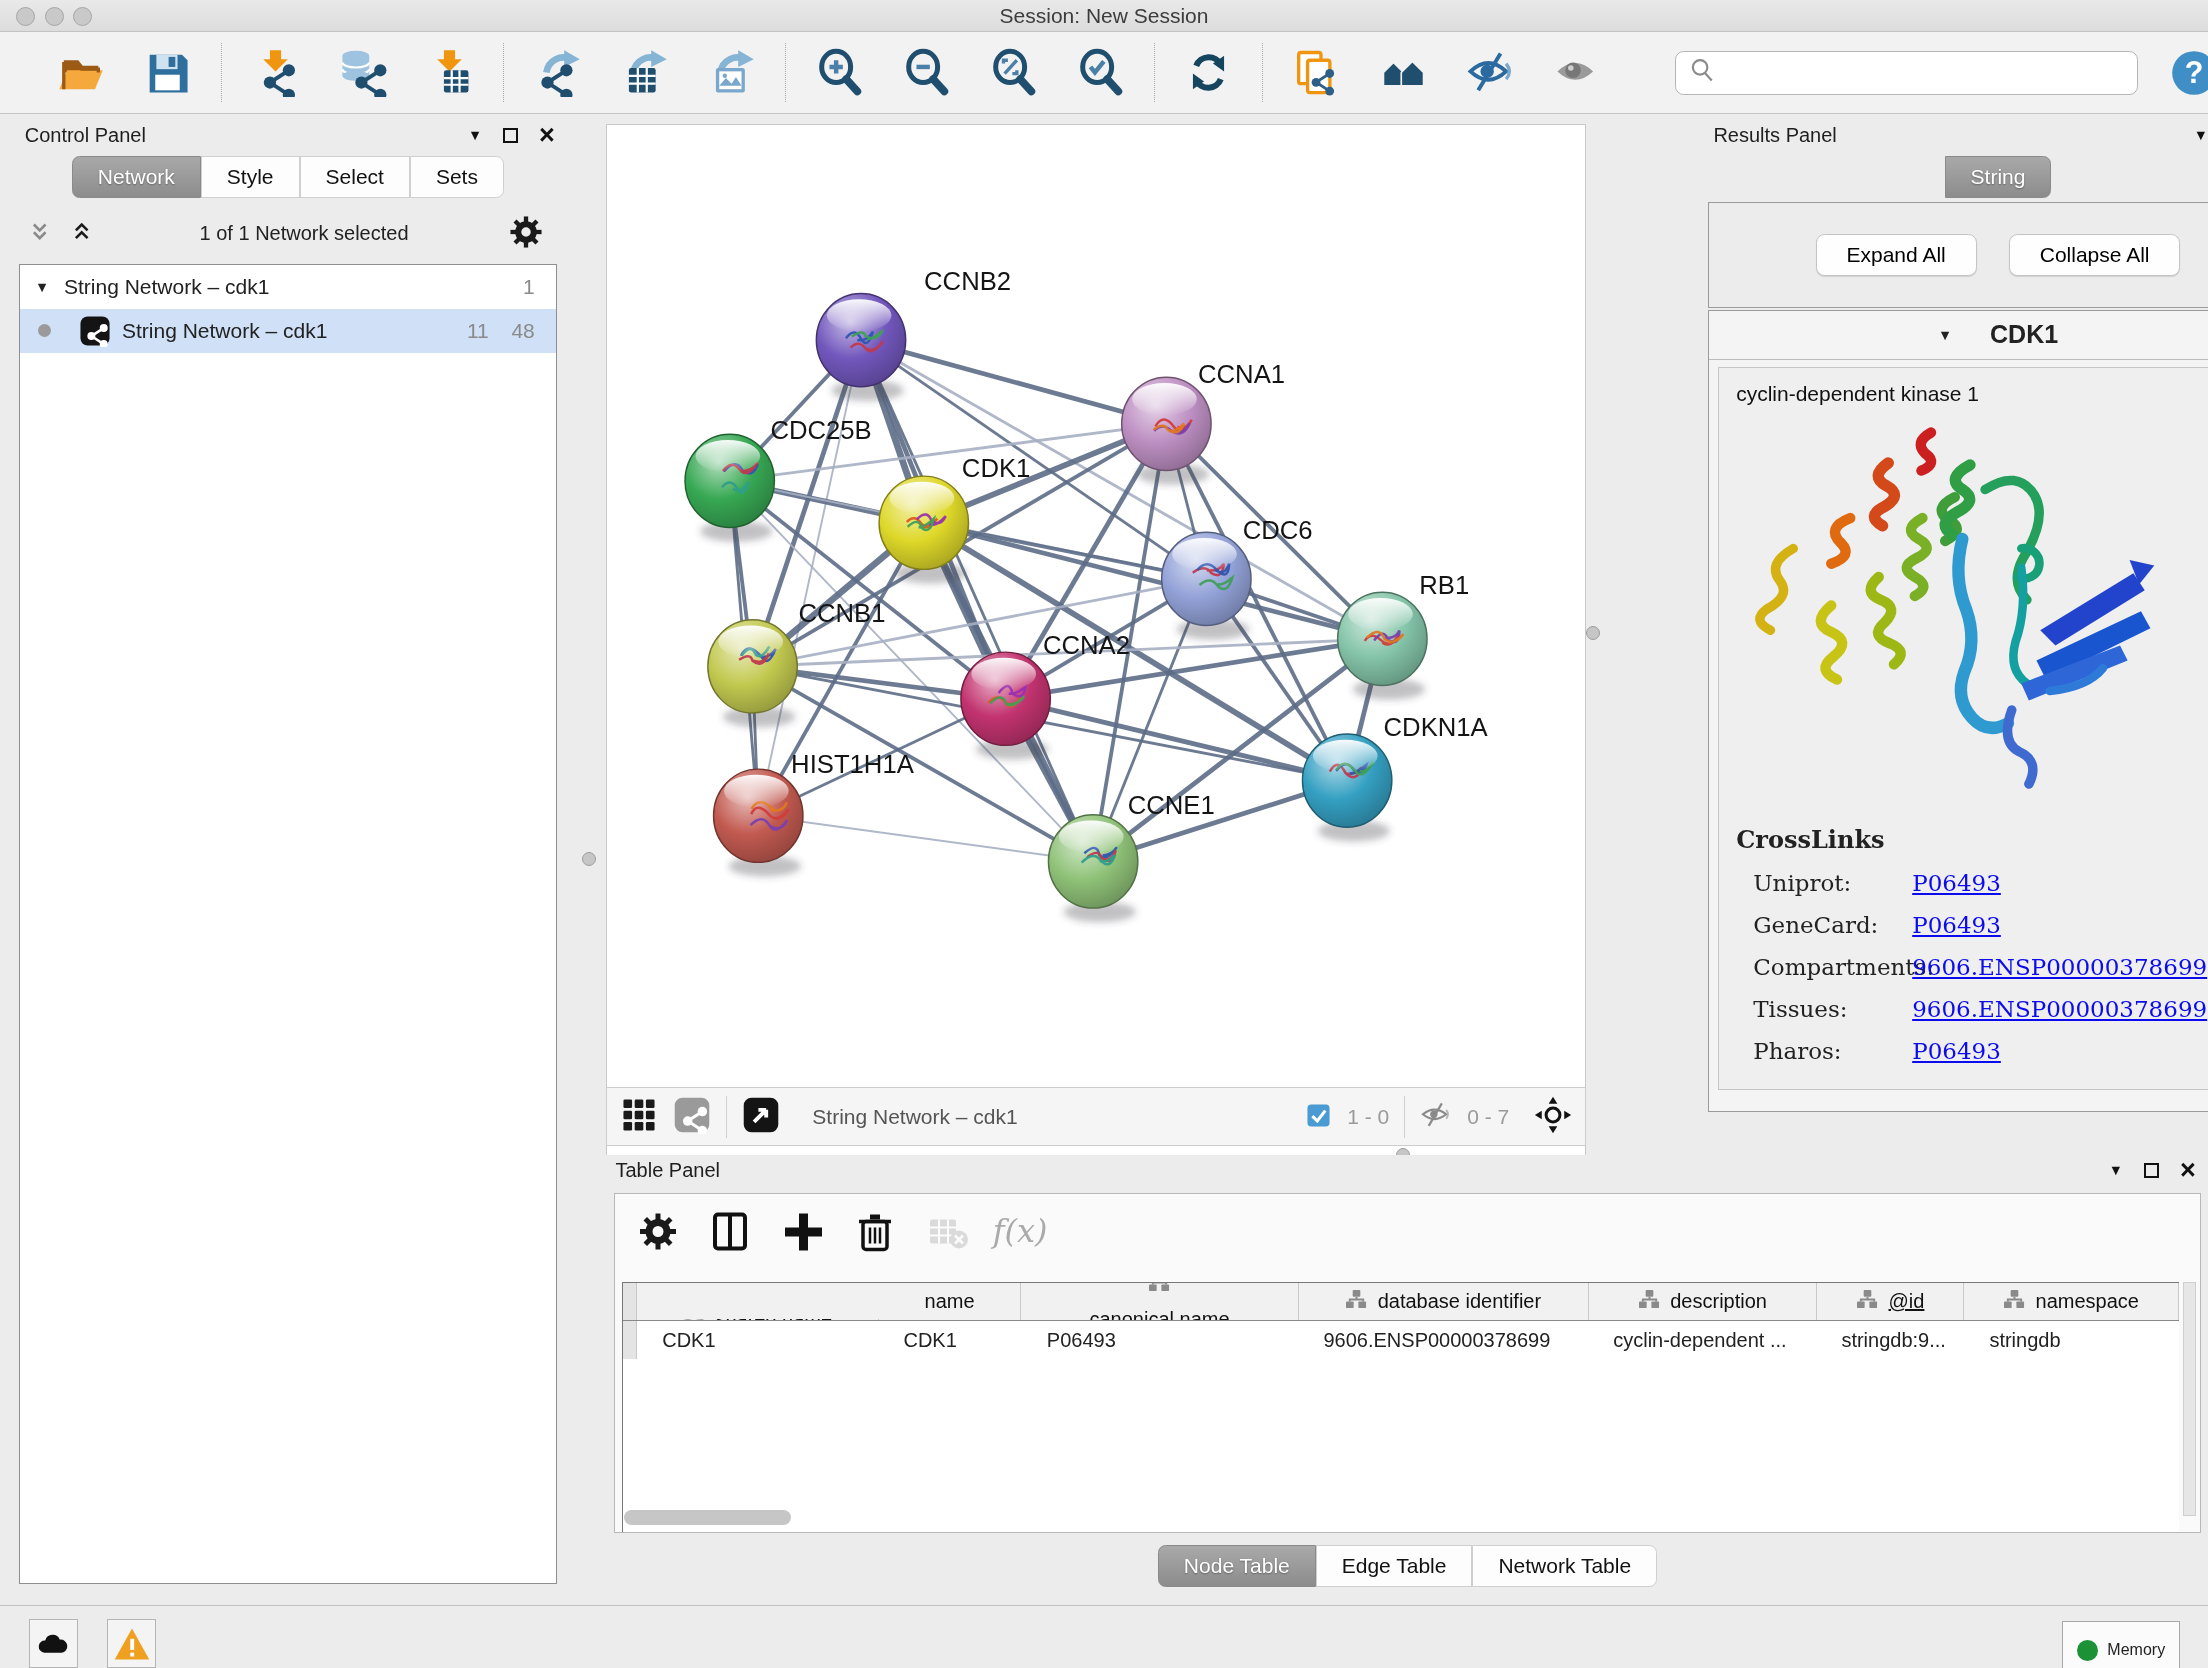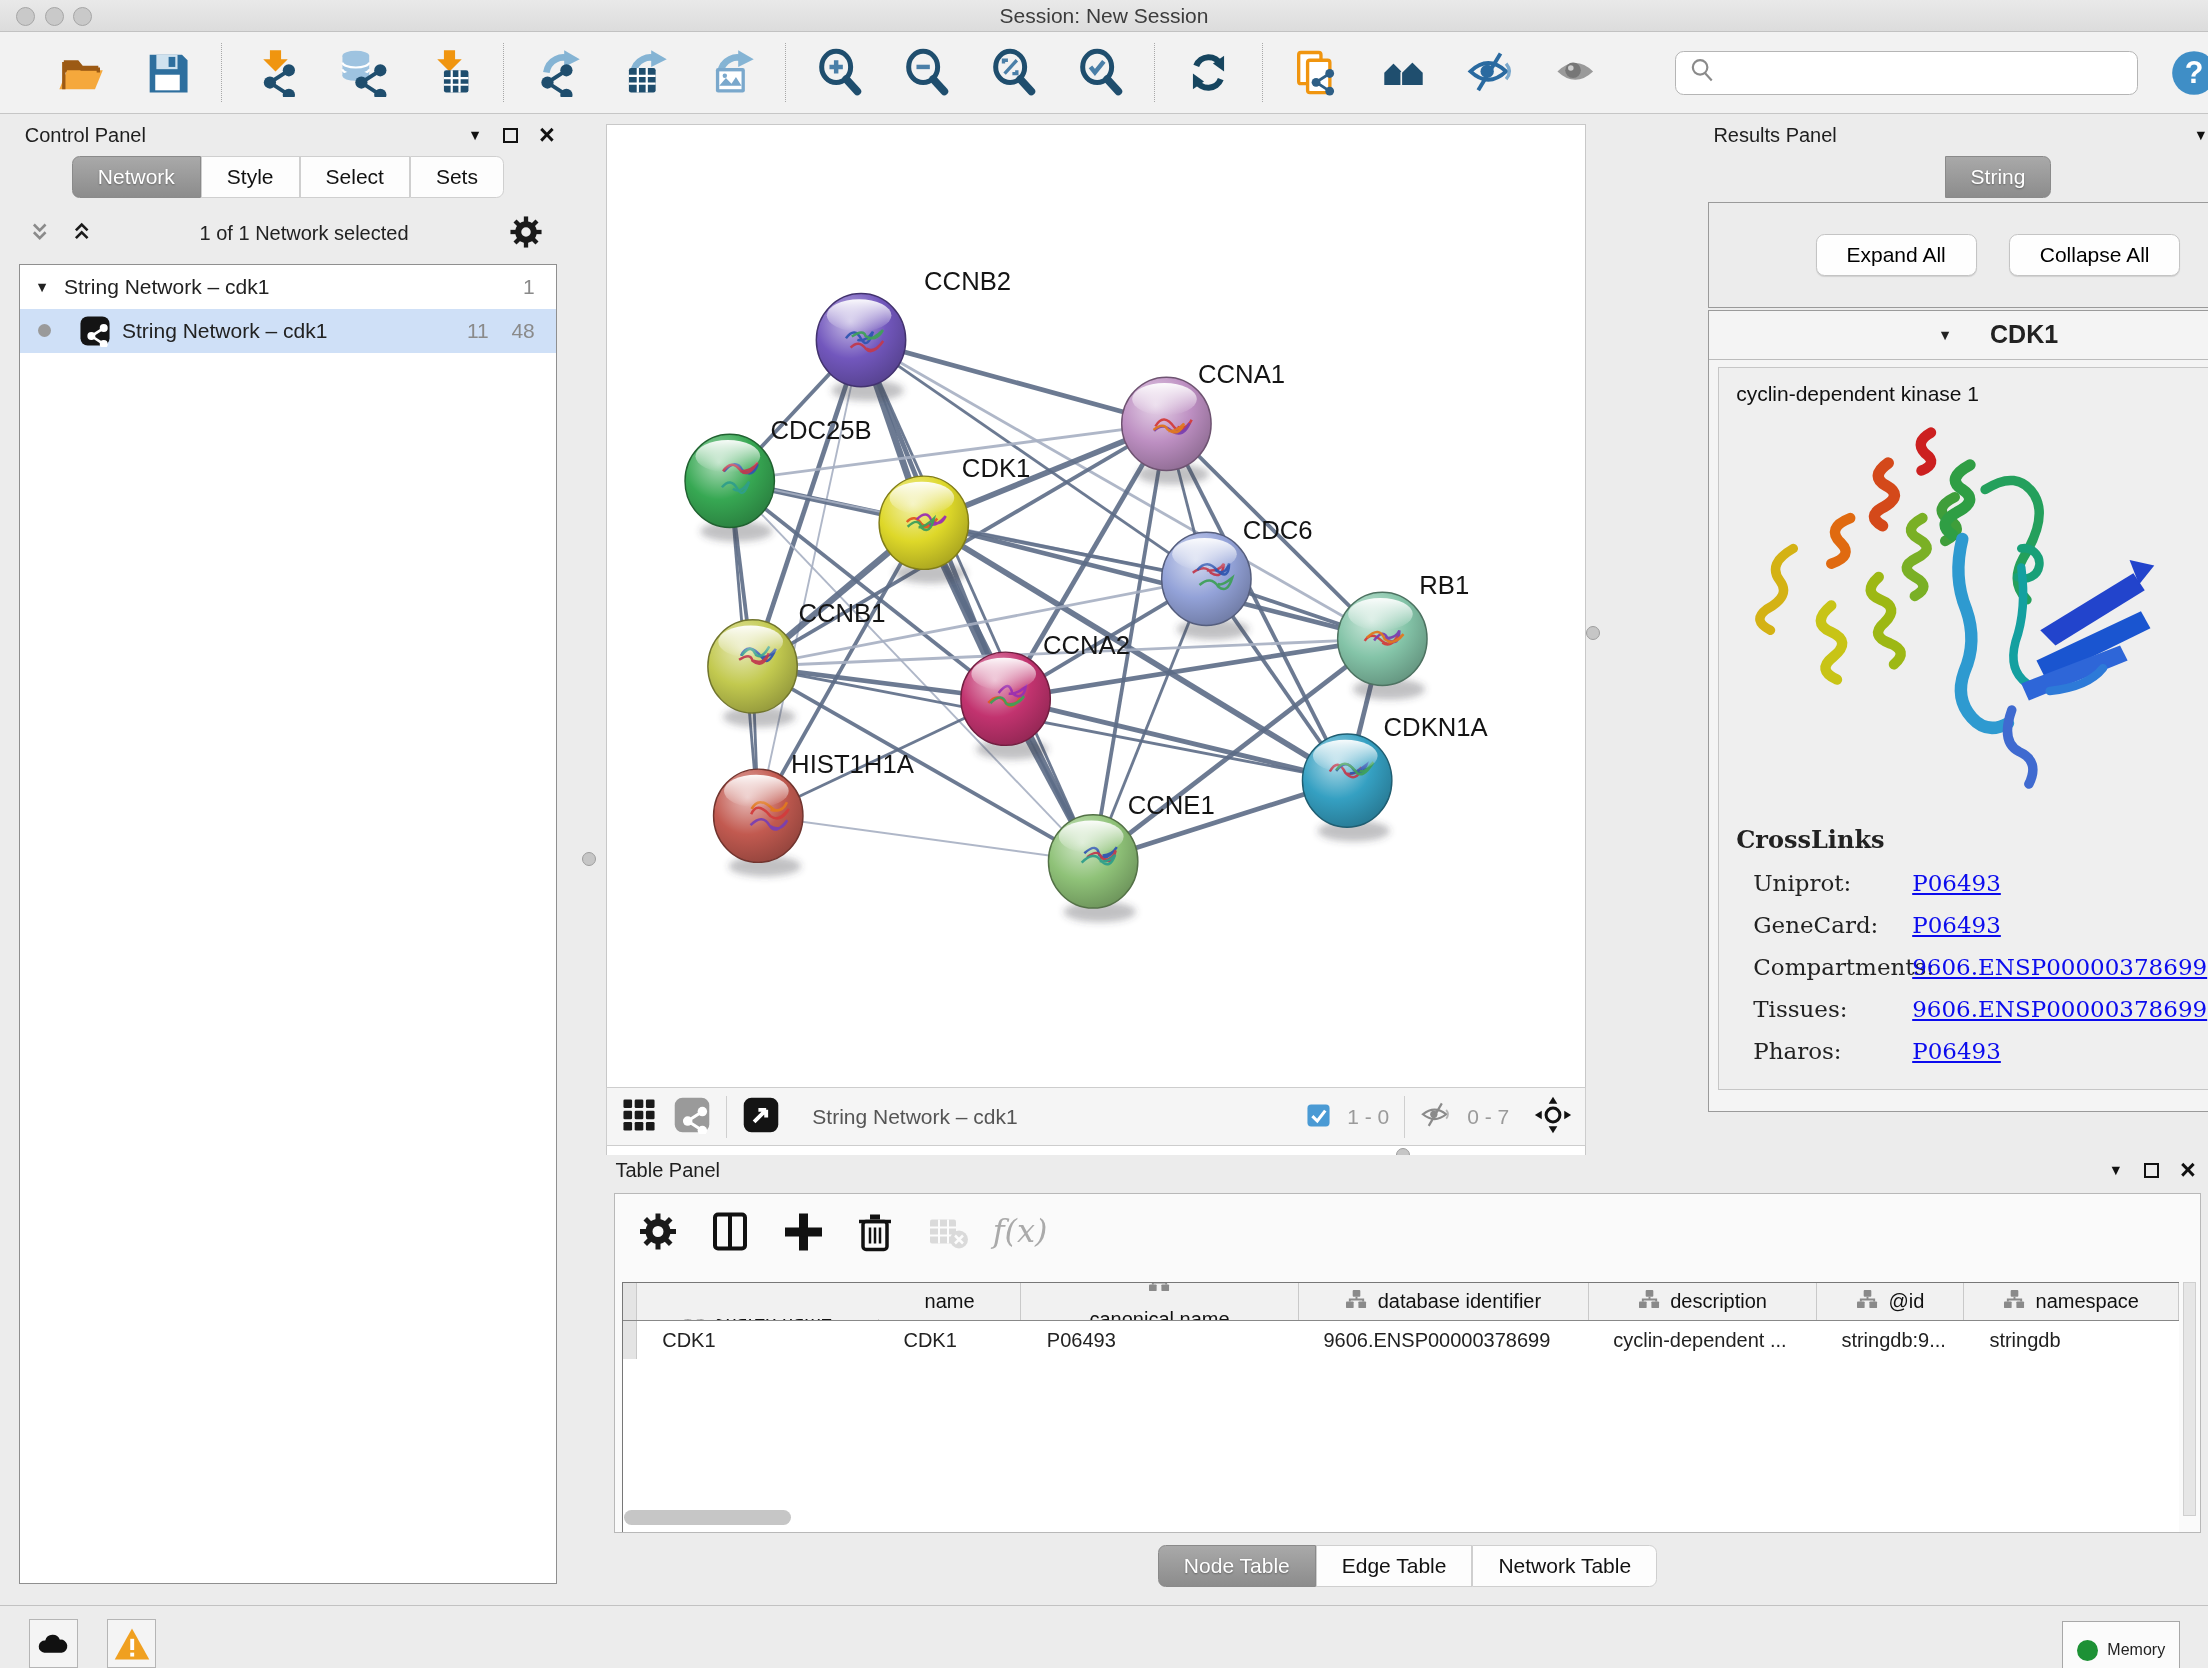--- a/index.html
+++ b/index.html
@@ -832,21 +832,21 @@
             <span><svg viewBox="0 0 24 22" width="23" height="21">
                 <g fill="#8a8a8a">
                   <rect x="8" y="1" width="8" height="7" rx="1"></rect>
                   <rect x="1" y="13" width="8" height="7" rx="1"></rect>
                   <rect x="14" y="13" width="8" height="7" rx="1"></rect>
                 </g>
                 <path d="M12 8 v3 M5 13 v-2 h14 v2" stroke="#8a8a8a" stroke-width="2" fill="none"></path>
               </svg></span>
             <span>description</span>
           </div>
-          <div class="gt-h" style="width: 157px;">
+          <div class="gt-h" style="width: 157px; text-decoration: underline;">
             <span><svg viewBox="0 0 24 22" width="23" height="21">
                 <g fill="#8a8a8a">
                   <rect x="8" y="1" width="8" height="7" rx="1"></rect>
                   <rect x="1" y="13" width="8" height="7" rx="1"></rect>
                   <rect x="14" y="13" width="8" height="7" rx="1"></rect>
                 </g>
                 <path d="M12 8 v3 M5 13 v-2 h14 v2" stroke="#8a8a8a" stroke-width="2" fill="none"></path>
               </svg></span>
             <span>@id</span>
           </div>

